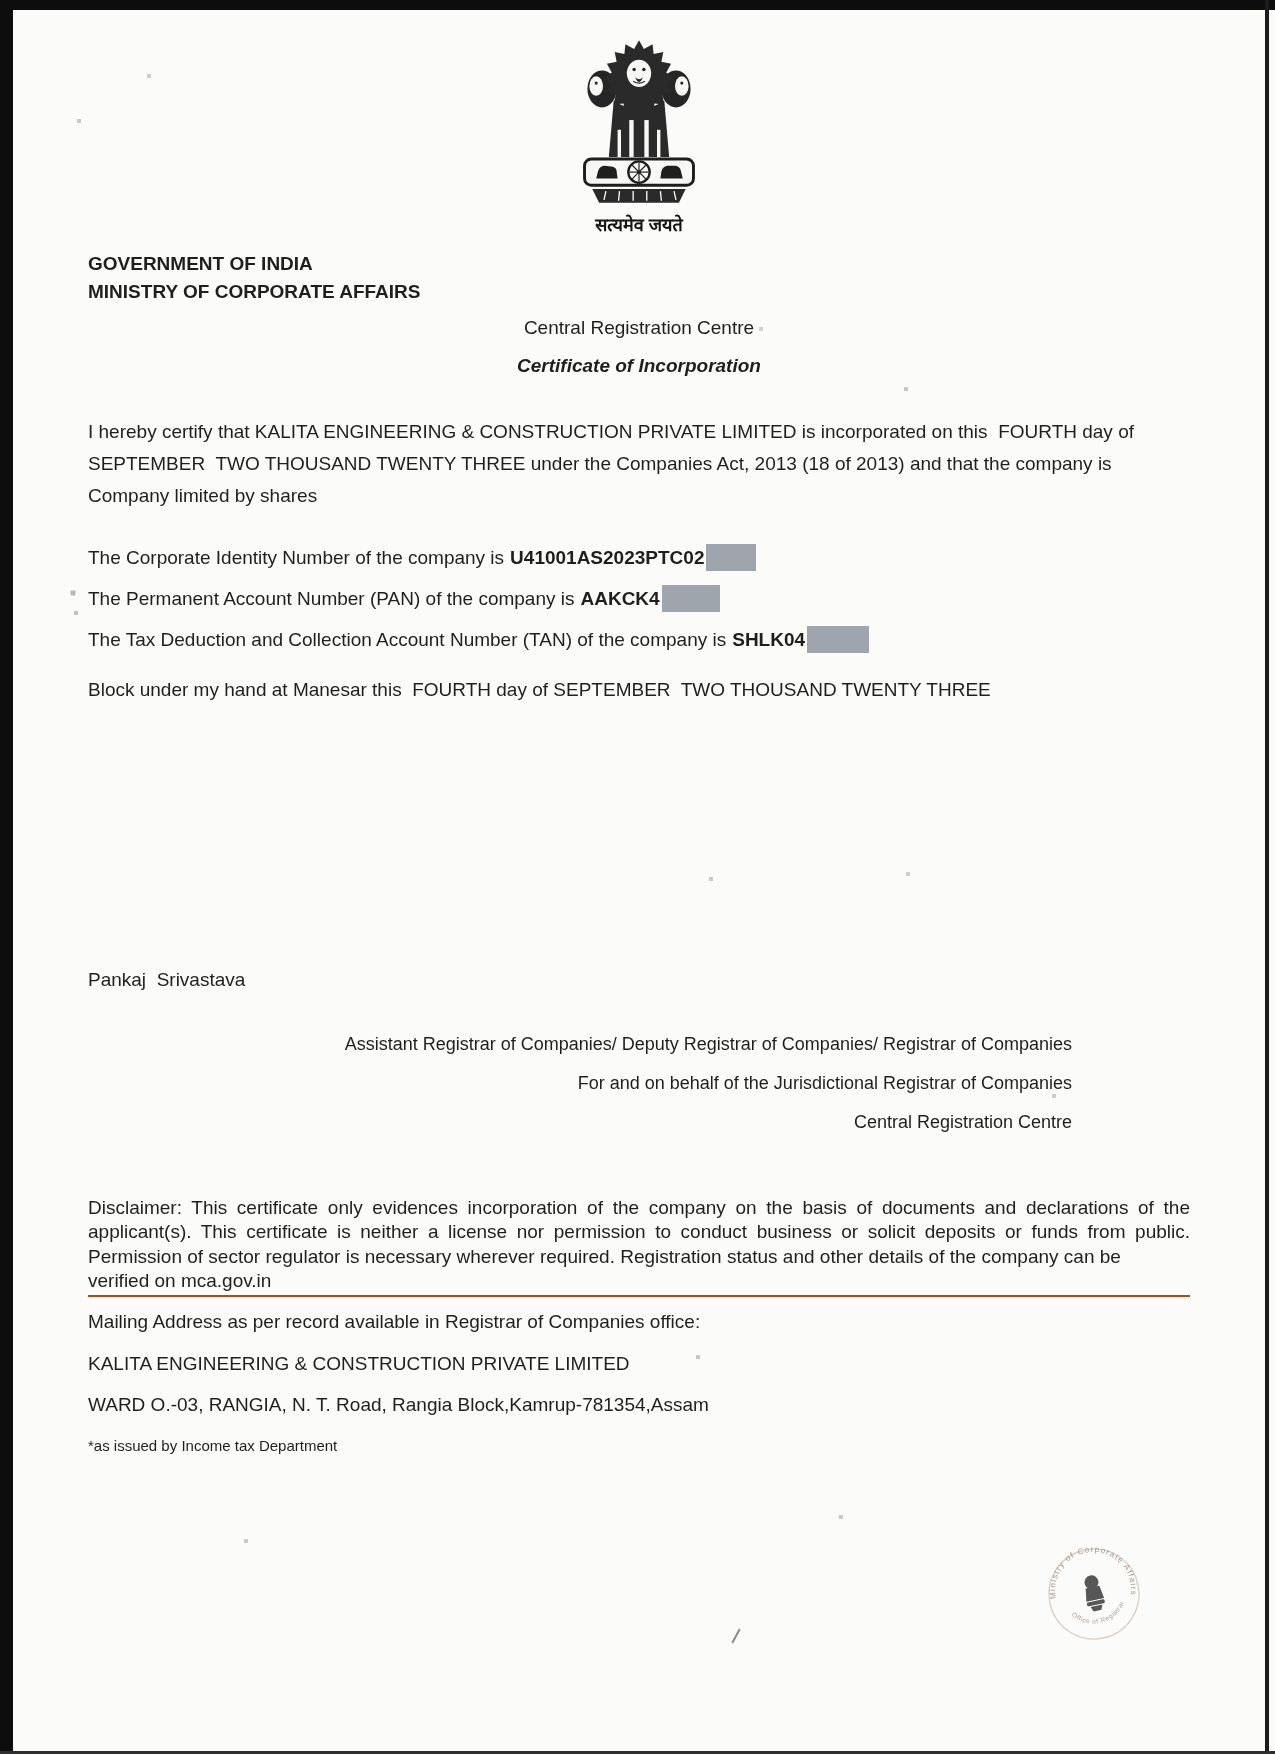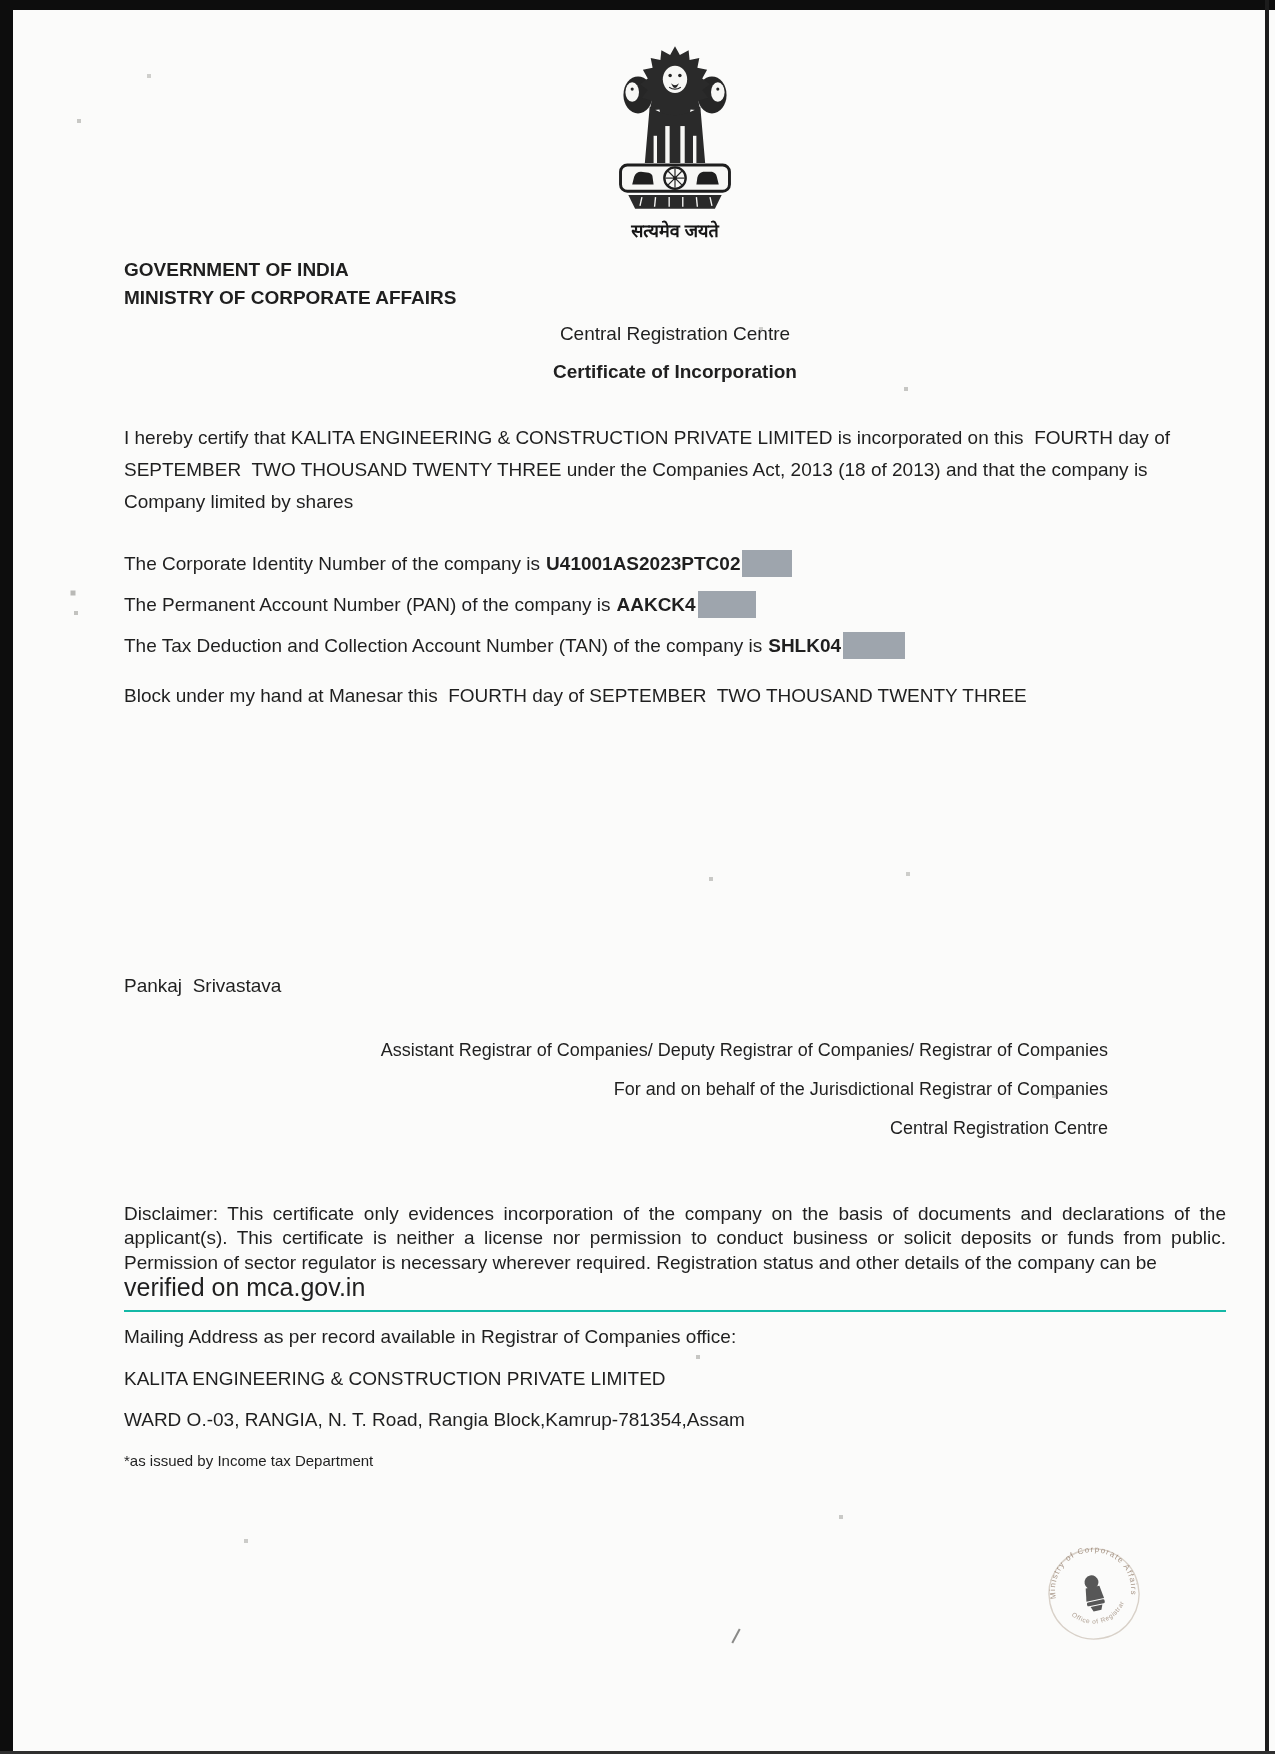--- a/index.html
+++ b/index.html
@@ -14,51 +14,51 @@
   .scan-bar-left{position:absolute;top:0;left:0;width:13px;height:100%;background:#0d0d0d;}
   .scan-bar-right{position:absolute;top:0;right:6px;width:4px;height:100%;background:#1c1c1c;}
   .scan-bar-bottom{position:absolute;bottom:0;left:0;width:100%;height:3px;background:#2f2f2f;}
   .scan-speck{position:absolute;top:0;left:0;width:2px;height:2px;background:transparent;
     box-shadow:78px 120px 0 1px #c8c8c5, 148px 75px 0 1px #cfcfcc, 72px 592px 0 1.5px #b9b9b6,
       75px 612px 0 1px #c2c2bf, 905px 388px 0 1px #c6c6c3, 710px 878px 0 1px #c9c9c6,
       907px 873px 0 1px #cdcdca, 1053px 1095px 0 1px #cdcdca, 245px 1540px 0 1px #cbcbc8,
       697px 1356px 0 1px #c6c6c3, 840px 1516px 0 1px #c9c9c6, 760px 328px 0 1px #cfcfcc;}
   .scan-slash{position:absolute;left:735px;top:1628px;width:2px;height:16px;background:#8a8a88;transform:rotate(28deg);}
 
-  .content{position:absolute;left:88px;top:42px;width:1102px;margin-left:36px;}
+  .content{position:absolute;left:88px;top:36px;width:1102px;}
 
   .emblem-wrap{text-align:center;margin:0;}
   .emblem-wrap svg{display:inline-block;}
   .emblem-caption{font-size:18px;line-height:22px;margin-top:2px;color:#161616;font-weight:bold;}
 
   .hdr{ font-weight:bold;font-size:19px;line-height:24px;}
   .hdr-gov{margin-top:16px;}
   .hdr-min{margin-top:4px;}
   .hdr-centre{margin-top:12px;font-weight:normal;font-size:19px;line-height:24px;text-align:center;}
-  .doc-title{margin-top:14px;text-align:center;font-weight:bold;font-size:19px;line-height:24px;}
+  .doc-title{margin-top:14px;text-align:center;font-weight:bold;font-size:19px;line-height:24px;font-style:italic;}
   .pursuant{margin-top:12px;text-align:center;font-size:19px;line-height:27px;}
 
   .certify{margin-top:38px;font-size:19px;line-height:32px;white-space:pre-wrap;}
 
   .id-rows{margin-top:32px;}
   .id-row{font-size:19px;line-height:28px;margin:0 0 13px 0;}
   .id-value{font-weight:bold;margin-left:6px;}
   .redact{display:inline-block;height:27px;background:#9ea5ad;vertical-align:-7px;margin-left:2px;}
   .redact.w1{width:50px;}
   .redact.w2{width:58px;}
   .redact.w3{width:62px;}
 
   .given{margin-top:22px;font-size:19px;line-height:28px;white-space:pre-wrap;}
 
   .sig-name{margin-top:262px;font-size:19px;line-height:28px;white-space:pre-wrap;}
   .sig-titles{margin-top:36px;text-align:right;padding-right:118px;font-size:18px;}
   .sig-titles div{line-height:28px;margin-bottom:11px;}
 
   .disclaimer{margin-top:60px;font-size:19px;line-height:24.3px;text-align:justify;}
-  .verified-line{font-size:25px;line-height:24px;padding-bottom:11px;border-bottom:2px solid #14b8a6;}
+  .verified-line{font-size:19px;line-height:24px;padding-bottom:2px;border-bottom:2px solid #c2410c;}
 
   .mailing-heading{margin-top:12px;font-size:19px;line-height:26px;}
   .mailing-company{margin-top:16px;font-size:19px;line-height:26px;}
   .mailing-address{margin-top:15px;font-size:19px;line-height:26px;}
   .mailing-footnote{margin-top:15px;font-size:15px;line-height:26px;}
 
   .seal{position:absolute;left:1044px;top:1544px;width:100px;height:100px;transform:rotate(-12deg);opacity:.85;}
 </style>
 </head>
 <body>

